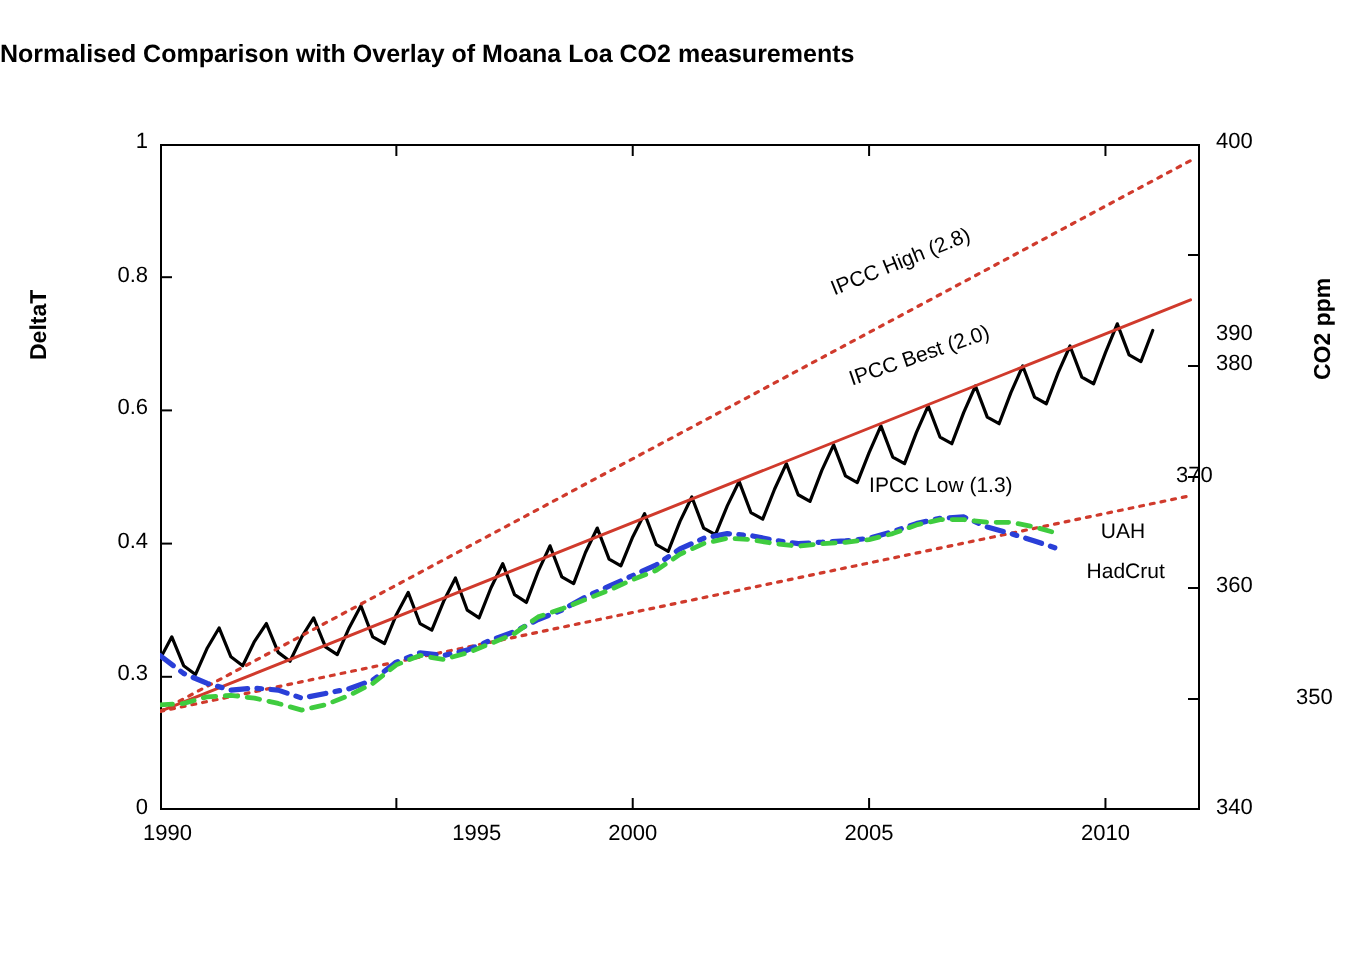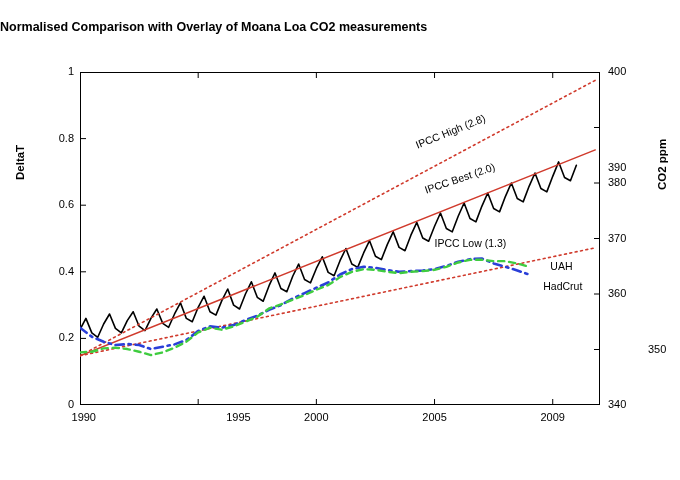--- a/index.html
+++ b/index.html
@@ -57,31 +57,31 @@
         <path d="M0.00 255.74 L11.82 264.74 L23.64 269.73 L35.45 273.06 L47.27 272.06 L59.09 273.06 L70.91 277.06 L82.73 274.73 L94.55 272.39 L106.36 268.06 L118.18 259.07 L130.00 254.41 L141.82 255.74 L153.64 253.08 L165.45 248.08 L177.27 243.76 L189.09 237.76 L200.91 233.10 L212.73 226.44 L224.55 221.11 L236.36 215.78 L248.18 210.46 L260.00 202.46 L271.82 197.14 L283.64 194.81 L295.45 195.80 L307.27 198.13 L319.09 199.80 L330.91 199.13 L342.73 198.47 L354.55 197.14 L366.36 193.81 L378.18 189.81 L390.00 187.15 L401.82 186.48 L413.64 191.47 L425.45 194.81 L437.27 198.47 L449.09 202.46 " fill="none" stroke="#2a3fd8" stroke-width="2.6" stroke-linejoin="round" stroke-linecap="round" stroke-dasharray="8.32,4.680000000000001,2.3400000000000003,4.680000000000001"></path>
         <path d="M0.00 280.39 L11.82 279.72 L23.64 276.39 L35.45 275.72 L47.27 277.06 L59.09 279.72 L70.91 283.05 L82.73 280.39 L94.55 275.72 L106.36 269.73 L118.18 260.41 L130.00 255.74 L141.82 257.74 L153.64 254.41 L165.45 249.75 L177.27 244.75 L189.09 236.43 L200.91 232.43 L212.73 227.77 L224.55 223.11 L236.36 217.78 L248.18 213.12 L260.00 205.13 L271.82 199.80 L283.64 197.14 L295.45 197.80 L307.27 199.80 L319.09 201.13 L330.91 199.80 L342.73 199.13 L354.55 197.80 L366.36 194.81 L378.18 190.48 L390.00 187.81 L401.82 187.81 L413.64 189.14 L425.45 189.14 L437.27 191.47 L449.09 194.81 " fill="none" stroke="#3fcc3f" stroke-width="2.4" stroke-linejoin="round" stroke-linecap="round" stroke-dasharray="6.24,4.8"></path>
       </svg>
   </div>
 
   <div id="tick-layer">
       <div class="tick-label" style="left: 64px; top: 411px; width: 32px; text-align: right;">1990</div>
       <div class="tick-label" style="left: 182.182px; top: 411px; width: 32px;  margin-left: 44px;">1995</div>
       <div class="tick-label" style="left: 300.364px; top: 411px; width: 32px; text-align: center;">2000</div>
       <div class="tick-label" style="left: 418.545px; top: 411px; width: 32px; text-align: center;">2005</div>
-      <div class="tick-label" style="left: 536.727px; top: 411px; width: 32px; text-align: center;">2009</div>
+      <div class="tick-label" style="left: 536.727px; top: 411px; width: 32px; text-align: center;">2010</div>
       <div class="tick-label" style="left: 46px; top: 398px; width: 28px; text-align: right;">0</div>
-      <div class="tick-label" style="left: 46px; top: 331.4px; width: 28px; text-align: right;">0.2</div>
+      <div class="tick-label" style="left: 46px; top: 331.4px; width: 28px; text-align: right;">0.3</div>
       <div class="tick-label" style="left: 46px; top: 264.8px; width: 28px; text-align: right;">0.4</div>
       <div class="tick-label" style="left: 46px; top: 198.2px; width: 28px; text-align: right;">0.6</div>
       <div class="tick-label" style="left: 46px; top: 131.6px; width: 28px; text-align: right;">0.8</div>
       <div class="tick-label" style="left: 46px; top: 65px; width: 28px; text-align: right;">1</div>
       <div class="tick-label" style="left: 608px; top: 398px;">340</div>
       <div class="tick-label" style="left: 608px; top: 342.5px; margin-left: 40px;">350</div>
       <div class="tick-label" style="left: 608px; top: 287px;">360</div>
-      <div class="tick-label" style="left: 608px; top: 231.5px;">370</div>
+      <div class="tick-label" style="left: 588px; top: 231.5px;">370</div>
       <div class="tick-label" style="left: 608px; top: 176px;">380</div>
       <div class="tick-label" style="left: 608px; top: 120.5px; margin-top: 40px;">390</div>
       <div class="tick-label" style="left: 608px; top: 65px;">400</div>
     </div>
   <div id="ann-layer">
       <div class="ann" style="left: 415.636px; top: 138.6px; transform-origin: left center; transform: rotate(-22deg);">IPCC High (2.8)</div>
       <div class="ann" style="left: 425.091px; top: 183.555px; transform-origin: left center; transform: rotate(-19deg);">IPCC Best (2.0)</div>
       <div class="ann" style="left: 434.545px; top: 236.835px;">IPCC Low (1.3)</div>
       <div class="ann" style="left: 550.364px; top: 260.145px;">UAH</div>
       <div class="ann" style="left: 543.273px; top: 280.125px;">HadCrut</div>

